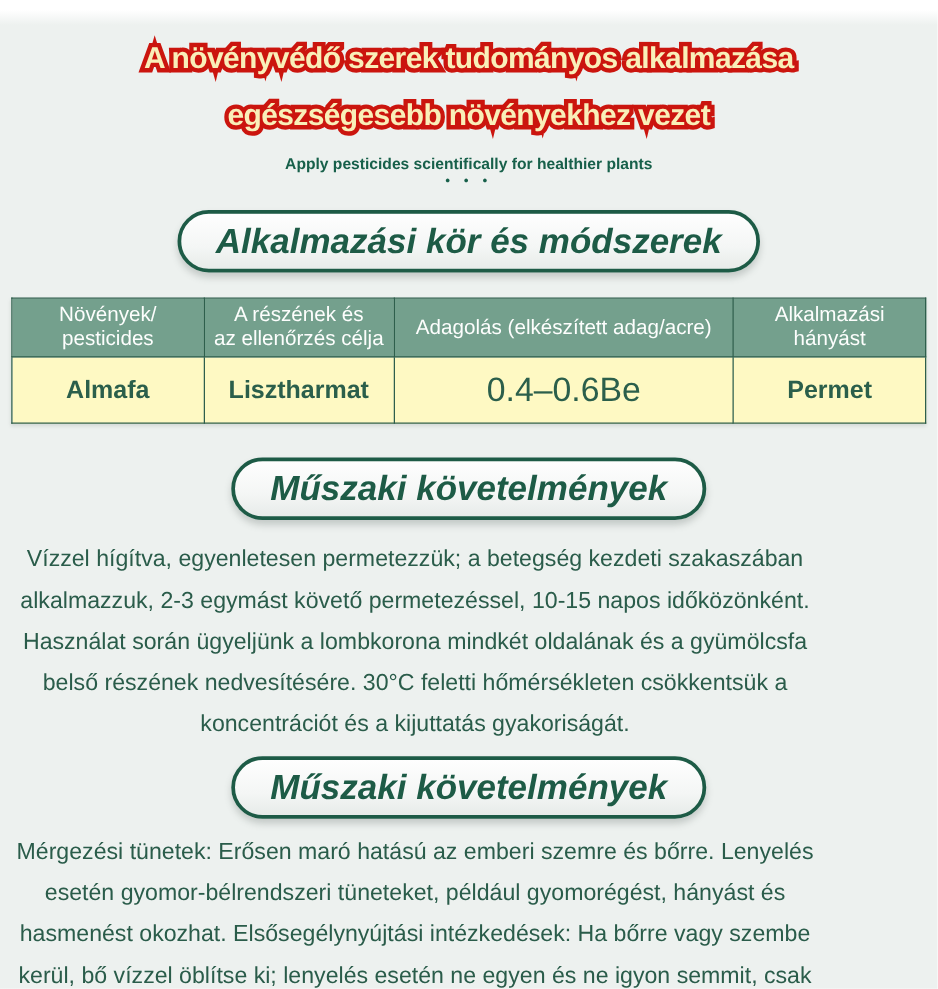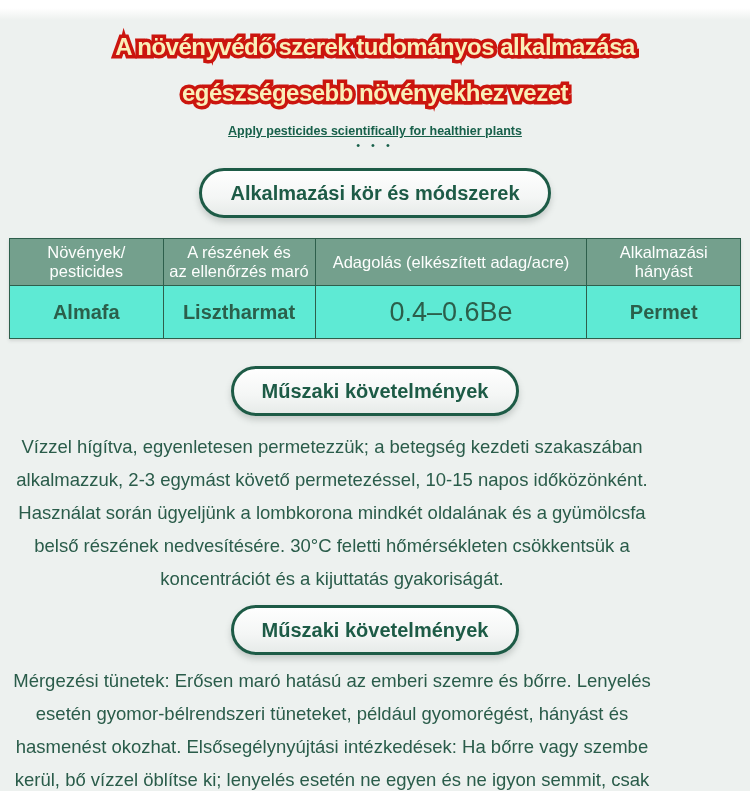--- a/index.html
+++ b/index.html
@@ -36,43 +36,43 @@
   }
   .title-line .fill { color: #f9efb9; }
 
   
   .subtitle {
     margin-top: 8px;
     text-align: center;
     font-size: 12.5px;
     font-weight: bold;
     color: #17604a;
-    text-decoration: underline;
   }
   .dots {
     text-align: center;
     font-size: 11px;
     letter-spacing: 4px;
     color: #17604a;
     margin-top: 1px;
   }
 
   
   .pill-row { text-align: center; }
   .pill {
     display: inline-block;
     border: 3px solid #1d5b46;
     border-radius: 30px;
     background: linear-gradient(#fefefe 0%, #f4f6f5 60%, #e7ebe9 100%);
     box-shadow: 0 4px 6px rgba(90,100,96,0.28);
     padding: 8px 28px;
-    font-size: 20px;
+    font-size: 28px;
     font-weight: bold;
     color: #1d5b46;
     line-height: 28px;
+    font-style: italic;
   }
   .pill-row.first  { margin-top: 17px; }
   .pill-row.second { margin-top: 27px; }
   .pill-row.third  { margin-top: 10px; }
 
   
   table {
     width: 732px;
     margin: 20px auto 0 auto;
     border-collapse: collapse;
@@ -83,21 +83,21 @@
     background: #74a08d;
     color: #fdfefd;
     font-weight: normal;
     font-size: 16.5px;
     line-height: 19px;
     height: 47px;
     padding: 4px 2px;
   }
   th span { display: block; }
   td {
-    background: #5eead4;
+    background: #fef9c3;
     color: #2b5f4b;
     font-weight: bold;
     font-size: 20px;
     height: 53px;
   }
   td.dosage { font-size: 27px; font-weight: 400; margin-left: 40px; }
 
   
   .para {
     width: 664px;
@@ -141,21 +141,21 @@
       <col style="width:21%">
   </colgroup>
   <thead>
     <tr>
       <th>
         <span>Növények/</span>
         <span>pesticides</span>
       </th>
       <th>
         <span>A részének és</span>
-        <span>az ellenőrzés maró</span>
+        <span>az ellenőrzés célja</span>
       </th>
       <th>
         <span>Adagolás (elkészített adag/acre)</span>
       </th>
       <th>
         <span>Alkalmazási</span>
         <span>hányást</span>
       </th>
     </tr>
   </thead>

